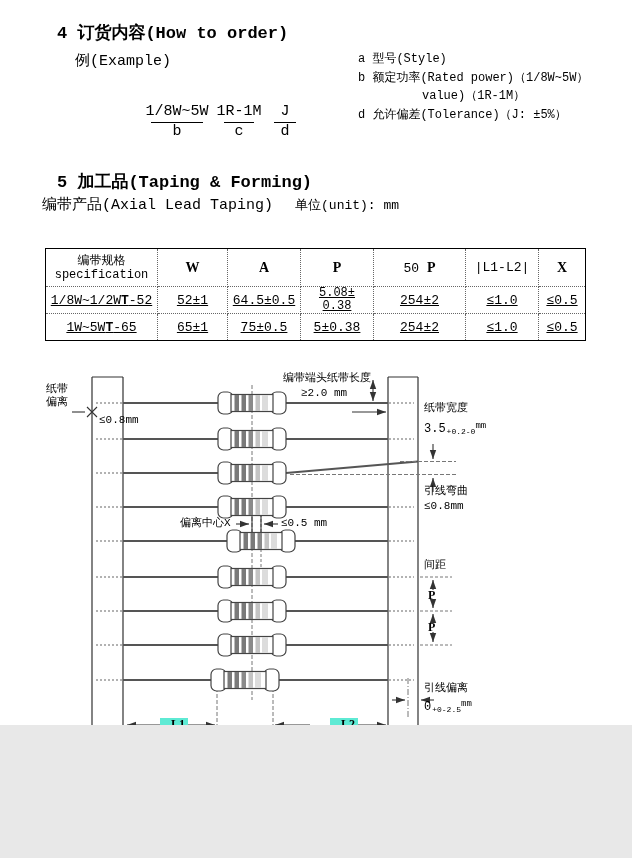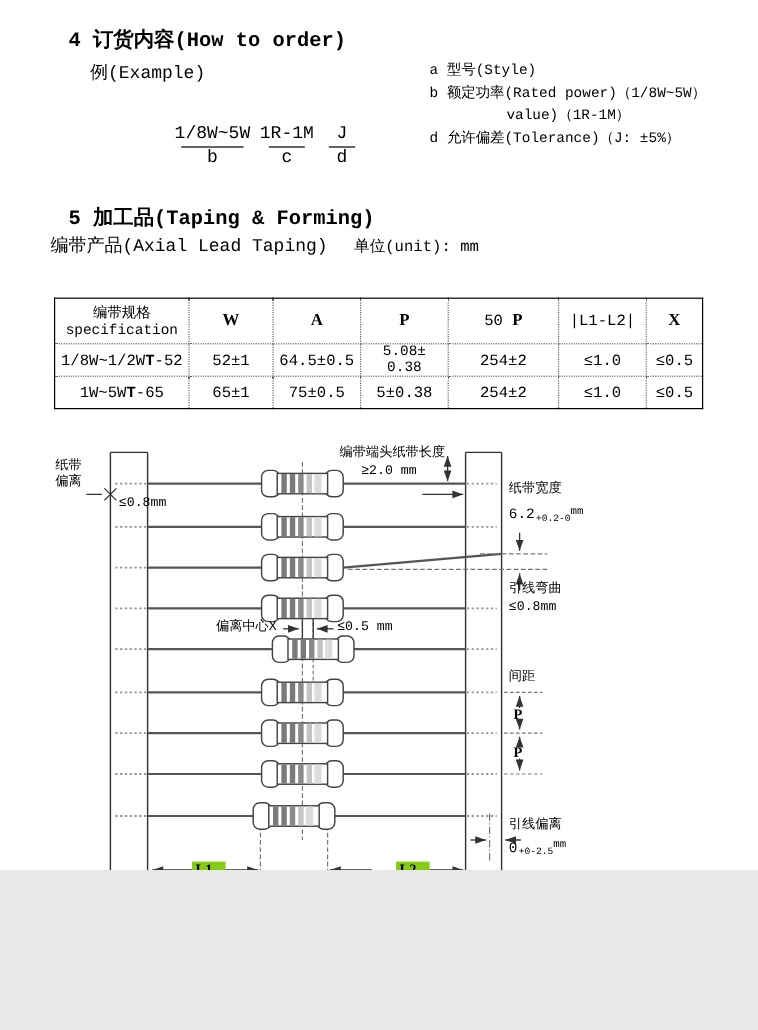--- a/index.html
+++ b/index.html
@@ -18,29 +18,29 @@
   .notes { font-size:12px; line-height:18.5px; white-space:nowrap; }
   .note-indent { padding-left:64px; }
   .subtitle { font-size:15px; white-space:nowrap; }
   .unit { font-size:13px; margin-left:22px; }
 
   table.spec { border-collapse:collapse; table-layout:fixed; width:540px;
     border:1.5px solid #000; }
   table.spec td { border:1px dotted #666; text-align:center; vertical-align:middle;
     font-size:13px; padding:0; overflow:hidden; }
   tr.hdr td { height:37px;margin-top:36px; }
-  tr.row td { height:26px; }
+  tr.row td { height:26px;text-decoration:underline; }
   .hdr-zh { font-size:12px; line-height:14px; }
   .hdr-en { font-size:12px; line-height:14px; }
   .hdr-letter { font-family:"Liberation Serif",serif; font-weight:bold; font-size:14px; }
   .cell-2line { font-size:12px; line-height:13px; }
 
   .dlabel { position:absolute; font-size:11px; line-height:13px; white-space:nowrap; color:#000; }
   .dlabel-wrap { white-space:normal; }
-  .bg-white { background:#84cc16; padding:0 3px; text-align:left; }
+  .bg-white { background:#5eead4; padding:0 3px; text-align:right; }
   .serif-dim { font-family:"Liberation Serif",serif; font-weight:bold; font-size:12px; }
   .stack { display:inline-flex; flex-direction:row; font-size:8px; line-height:8px;
     vertical-align:-2px; margin-left:1px; }
   .val-base { font-size:12px; }
   .val-unit { font-size:9px; vertical-align:4px; }
   svg.diagram { position:absolute; left:0; top:370px; }
 </style>
 </head>
 <body>
 
@@ -245,21 +245,21 @@
   </svg>
 
   <div class="dlabel dlabel-wrap" style="left:46px; top:383px; width:26px;">纸带偏离</div>
   <div class="dlabel" style="left:99px; top:414px;">≤0.8mm</div>
 
   <div class="dlabel" style="left:283px; top:372px;">编带端头纸带长度</div>
   <div class="dlabel" style="left:301px; top:387px;">≥2.0 mm</div>
 
   <div class="dlabel" style="left:424px; top:402px;">纸带宽度</div>
   <div class="dlabel" style="left:424px; top:420px;">
-    <span class="val-base">6.2</span><span class="stack">
+    <span class="val-base">3.5</span><span class="stack">
         <span>+0.2</span>
         <span>-0</span>
       </span><span class="val-unit">mm</span>
   </div>
 
   <div class="dlabel" style="left:424px; top:485px;">引线弯曲</div>
   <div class="dlabel" style="left:424px; top:500px;">≤0.8mm</div>
 
   <div class="dlabel" style="left:180px; top:517px;">偏离中心X</div>
   <div class="dlabel" style="left:281px; top:517px;">≤0.5 mm</div>

